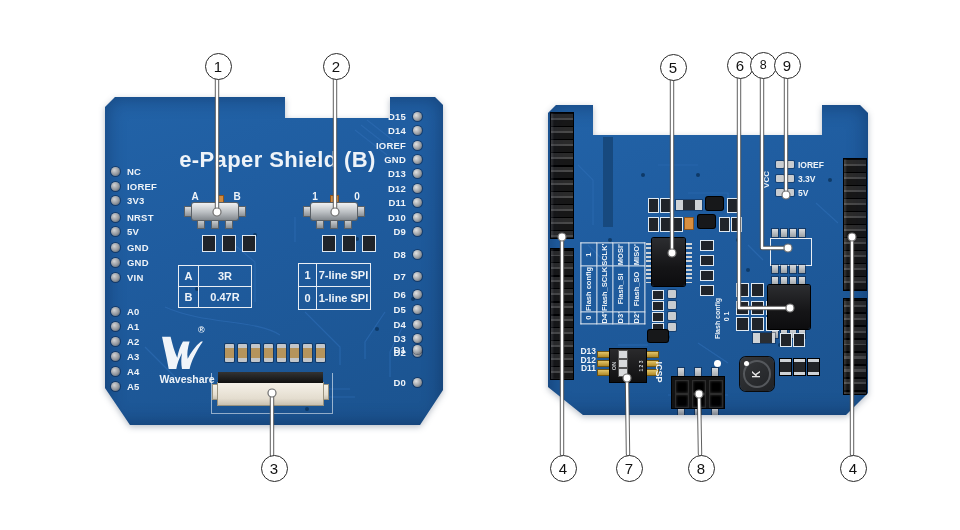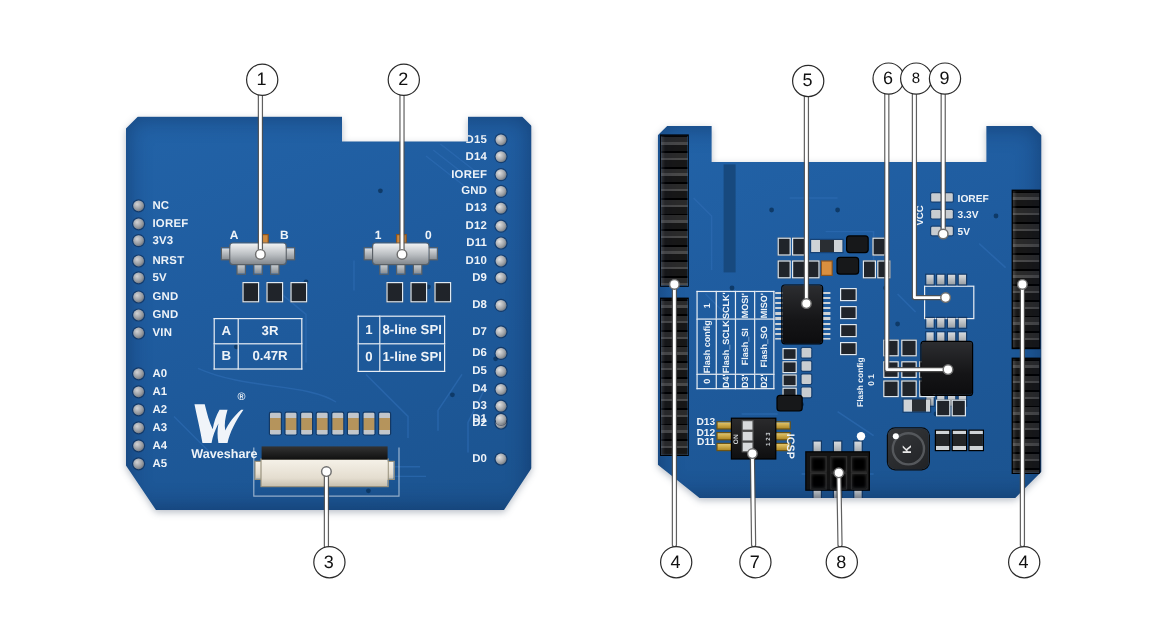--- a/index.html
+++ b/index.html
@@ -108,20 +108,21 @@
             <circle cx="252" cy="142" r="2"></circle>
         <circle cx="92" cy="192" r="2"></circle>
             <circle cx="272" cy="232" r="2"></circle>
             <circle cx="202" cy="312" r="2"></circle>
         <circle cx="308" cy="202" r="2"></circle>
             <circle cx="132" cy="302" r="2"></circle>
             <circle cx="240" cy="120" r="2"></circle>
       </g>
     </svg>
 
+    <div class="silk" style="left:55px;top:50px;width:235px;text-align:center;font-size:22px;letter-spacing:.4px">e-Paper Shield (B)</div>
 
     <div class="lp" style="top:69px">
           <span class="pad"></span>
           <span class="plbl">NC</span>
         </div>
     <div class="lp" style="top:84px">
           <span class="pad"></span>
           <span class="plbl">IOREF</span>
         </div>
     <div class="lp" style="top:115px">
@@ -282,21 +283,21 @@
       <tr>
               <td style="height:20px">B</td>
           <td>0.47R</td>
             </tr>
     </tbody>
         </table>
     <table class="stbl" style="left:193px;top:166px">
       <tbody>
             <tr>
               <td style="width:17px;height:22px">1</td>
-          <td style="width:53px">8-line SPI</td>
+          <td style="width:53px">7-line SPI</td>
             </tr>
       <tr>
               <td style="height:22px">0</td>
           <td>1-line SPI</td>
             </tr>
     </tbody>
         </table>
 
     <div style="position:absolute;left:55px;top:232px;z-index:3">
       <span class="silk" style="left:38px;top:-4px;font-size:9px;position:absolute">®</span>

